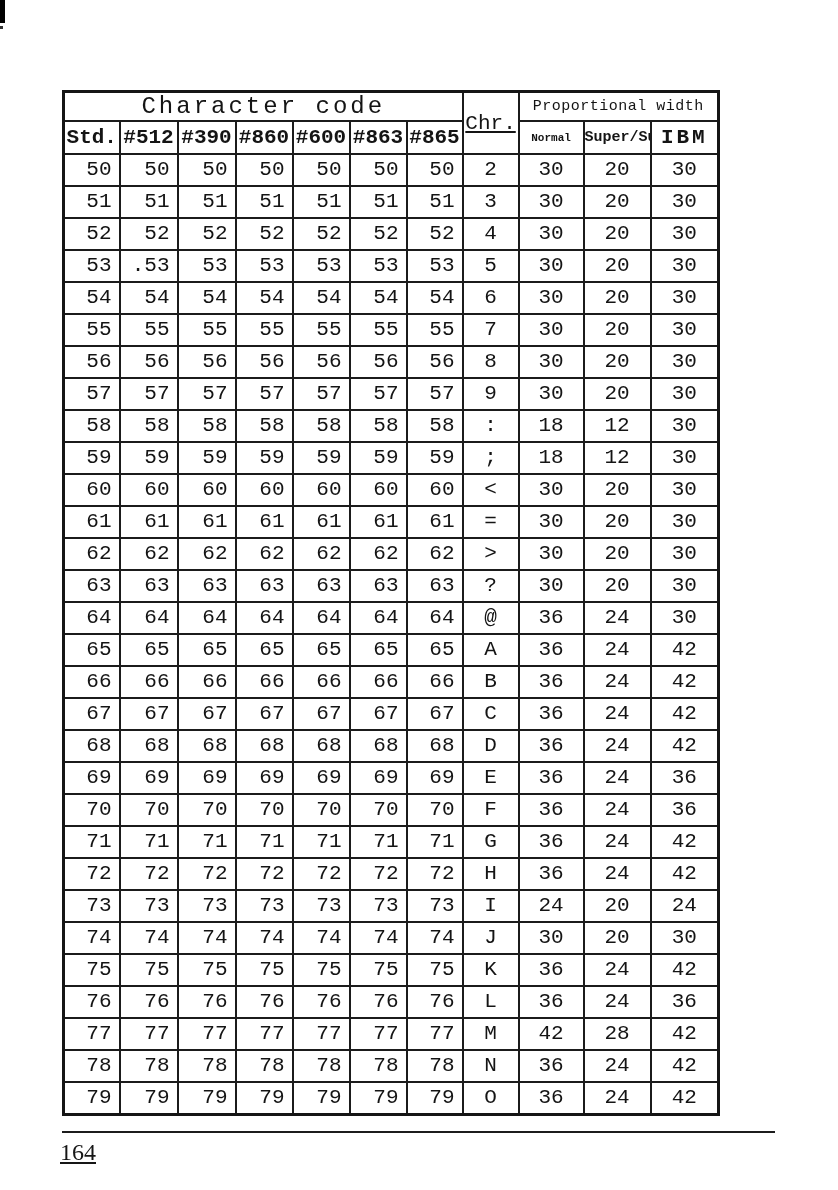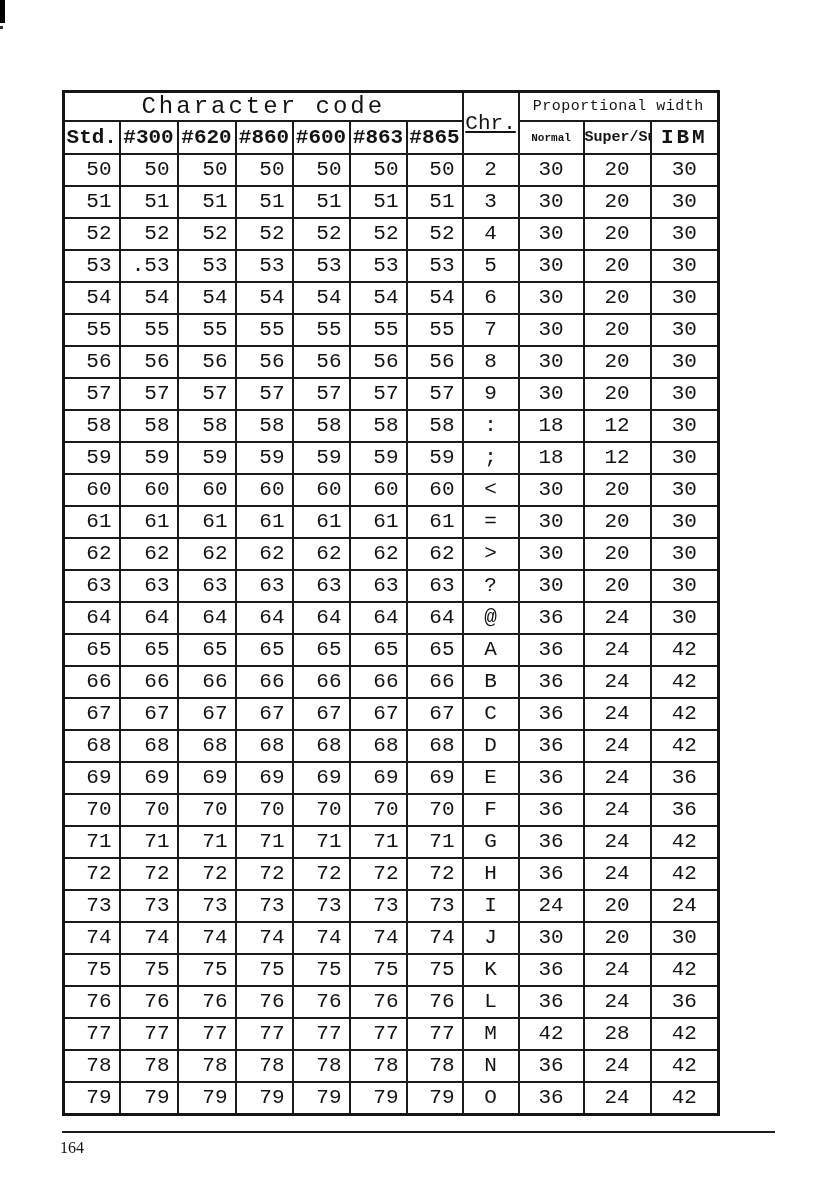--- a/index.html
+++ b/index.html
@@ -101,22 +101,23 @@
     top: 1131px;
     width: 713px;
     height: 2px;
     background: #1c1c1c;
   }
   .page-number {
     position: absolute;
     left: 60px;
     top: 1139px;
     font-family: "Liberation Serif", serif;
-    font-size: 16px;
+    font-size: 24px;
     color: #161616;
+    text-decoration: underline;
   }
 </style>
 </head>
 <body>
 
 <div class="page">
 
   <div class="scan-mark"></div>
   <div class="scan-speck"></div>
 
@@ -135,22 +136,22 @@
         <col style="width:68px">
     </colgroup>
     <thead>
       <tr class="row-main">
         <th colspan="7" class="hdr-big">Character code</th>
         <th rowspan="2" class="hdr-chr">Chr.</th>
         <th colspan="3" class="hdr-pw">Proportional width</th>
       </tr>
       <tr class="row-sub" id="subheader-row">
           <th class="code-hdr">Std.</th>
-          <th class="code-hdr">#300</th>
-          <th class="code-hdr">#620</th>
+          <th class="code-hdr">#512</th>
+          <th class="code-hdr">#390</th>
           <th class="code-hdr">#860</th>
           <th class="code-hdr">#600</th>
           <th class="code-hdr">#863</th>
           <th class="code-hdr">#865</th>
           <th class="hdr-normal">Normal</th>
           <th class="hdr-supersub">Super/Sub</th>
           <th class="hdr-ibm">IBM</th>
         </tr>
     </thead>
     <tbody id="table-body">

